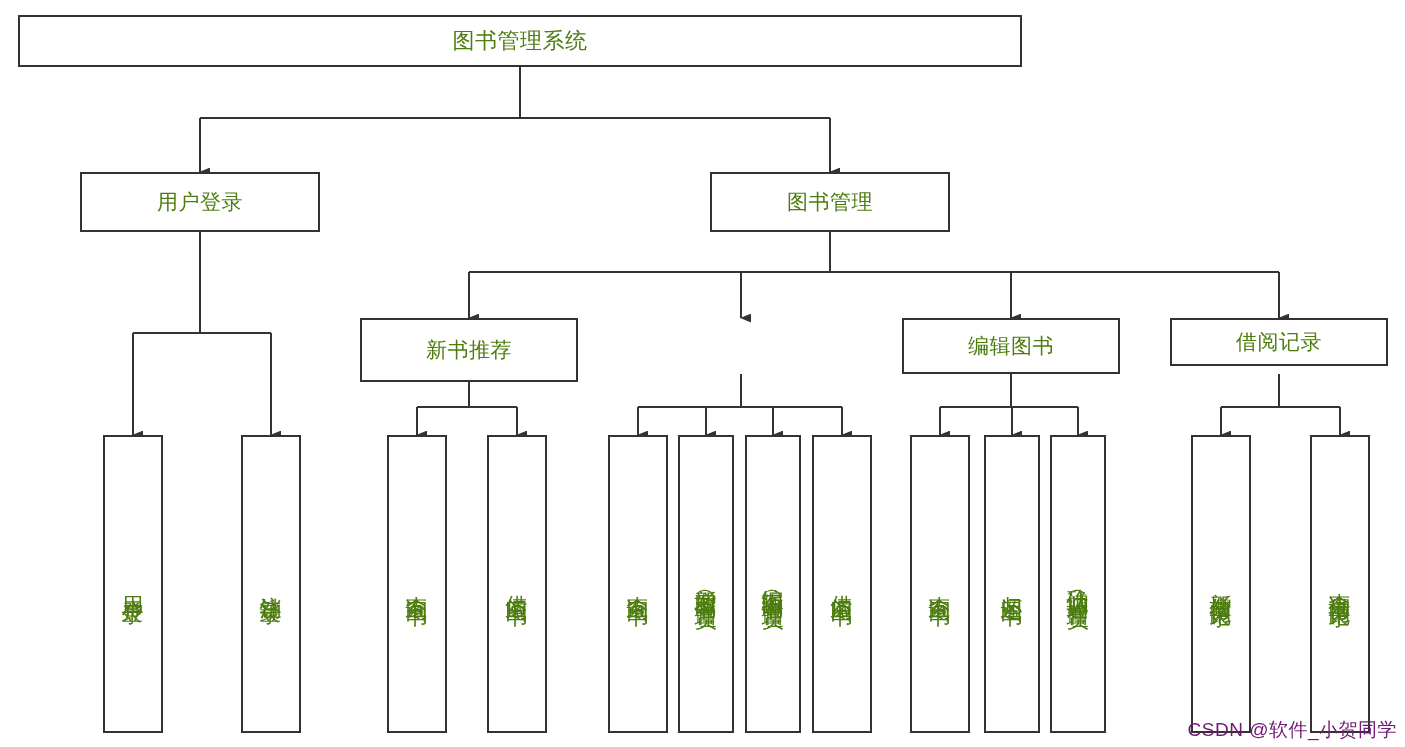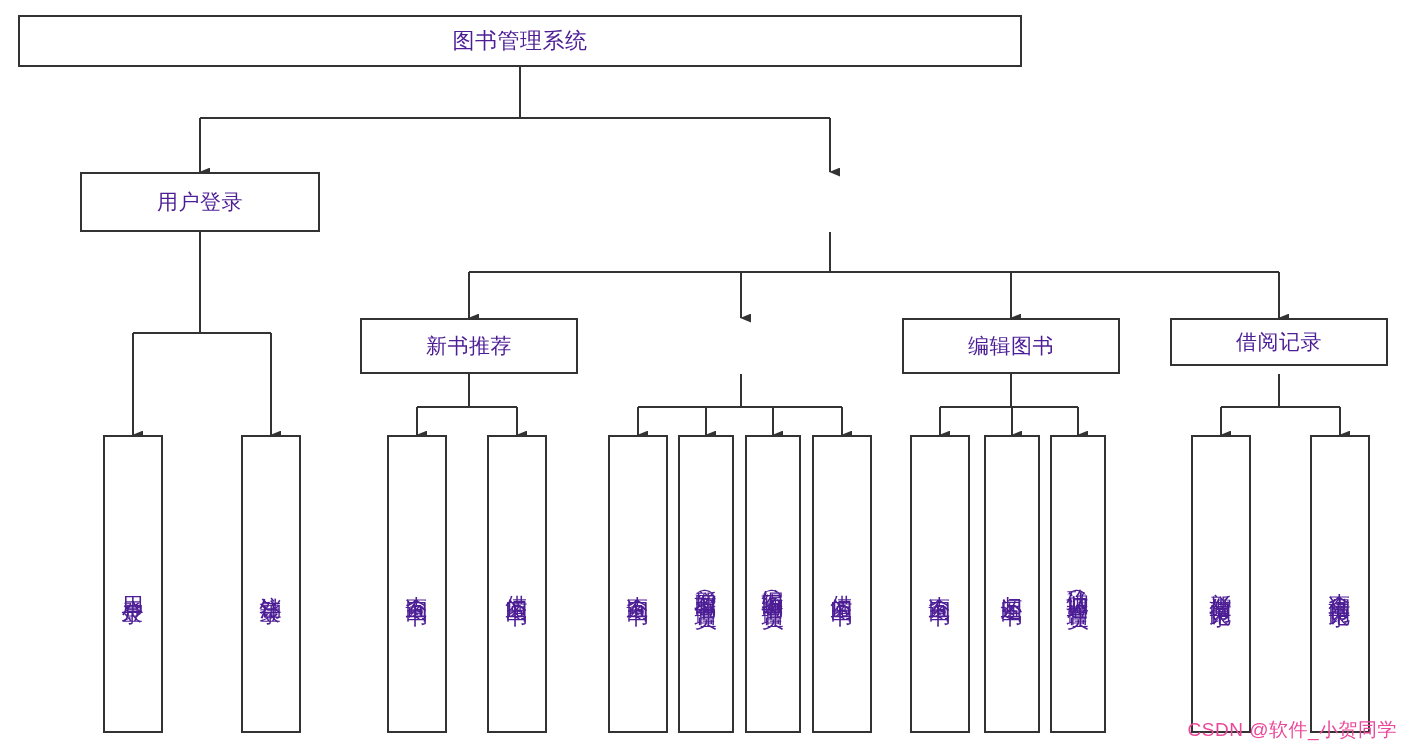--- a/index.html
+++ b/index.html
@@ -27,21 +27,21 @@
     pointer-events: none;
   }
   .node {
     position: absolute;
     box-sizing: border-box;
     background: #ffffff;
     border: 2px solid #333333;
     display: flex;
     align-items: center;
     justify-content: center;
-    color: #4c1d95;
+    color: #4d7c0f;
     z-index: 2;
   }
   .node-label {
     display: block;
     text-align: center;
     line-height: 1.15;
     white-space: nowrap;
   }
   
   .node.horiz .node-label {
@@ -63,21 +63,21 @@
     line-height: 1.05;
     letter-spacing: 3px;
     white-space: nowrap;
     text-align: center;
   }
   .watermark {
     position: absolute;
     right: 8px;
     bottom: 4px;
     font-size: 19px;
-    color: #ec4899;
+    color: #701a75;
     z-index: 5;
     white-space: nowrap;
     letter-spacing: 0.5px;
   }
 </style>
 </head>
 <body>
 
 <div id="diagram-root">
 
@@ -125,22 +125,25 @@
   </svg>
 
   <div class="node root horiz" style="left:18px; top:15px; width:1004px; height:52px;">
     <span class="node-label">图书管理系统</span>
   </div>
 
   <div class="node horiz" style="left:80px; top:172px; width:240px; height:60px;">
     <span class="node-label">用户登录</span>
   </div>
 
-
-  <div class="node horiz" style="left:360px; top:318px; width:218px; height:56px;">
+  <div class="node horiz" style="left:710px; top:172px; width:240px; height:60px;">
+    <span class="node-label">图书管理</span>
+  </div>
+
+  <div class="node horiz" style="left:360px; top:318px; width:218px; height:64px;">
     <span class="node-label">新书推荐</span>
   </div>
 
 
   <div class="node horiz" style="left:902px; top:318px; width:218px; height:56px;">
     <span class="node-label">编辑图书</span>
   </div>
 
   <div class="node horiz" style="left:1170px; top:318px; width:218px; height:48px;">
     <span class="node-label">借阅记录</span>

